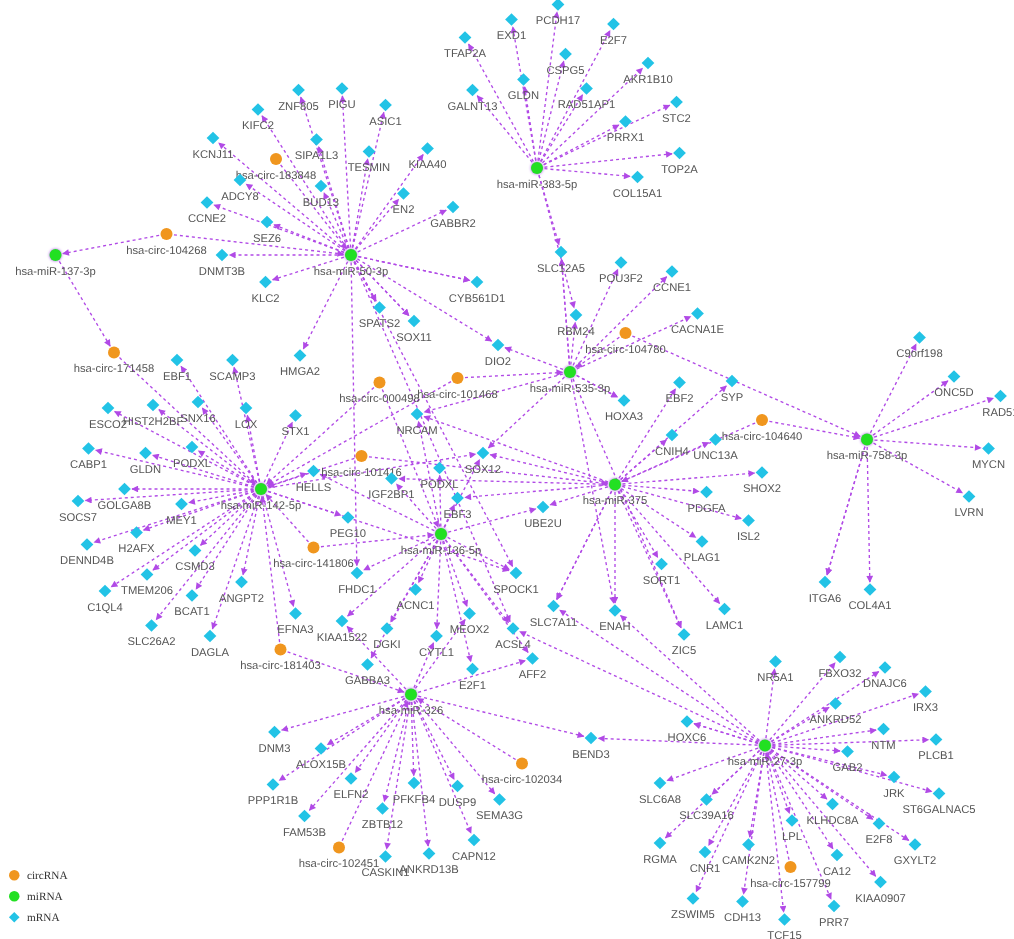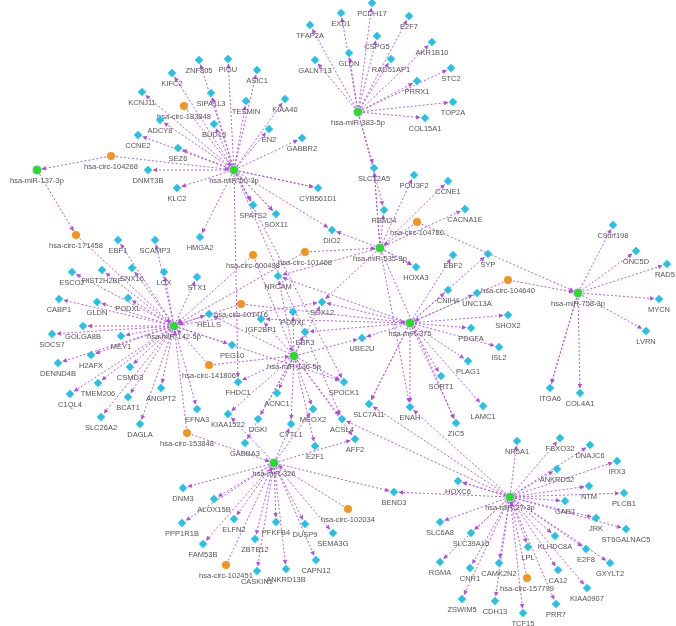--- a/index.html
+++ b/index.html
@@ -300,21 +300,21 @@
       <div class="node" style="left: 241px; top: 304px;">
         <span class="dot circ"></span>
         <span class="lbl">hsa-circ-101416</span>
       </div>
       <div class="node" style="left: 209px; top: 365px;">
         <span class="dot circ"></span>
         <span class="lbl">hsa-circ-141806</span>
       </div>
       <div class="node" style="left: 187px; top: 433px;">
         <span class="dot circ"></span>
-        <span class="lbl">hsa-circ-153848</span>
+        <span class="lbl">hsa-circ-181403</span>
       </div>
       <div class="node" style="left: 348px; top: 509px;">
         <span class="dot circ"></span>
         <span class="lbl">hsa-circ-102034</span>
       </div>
       <div class="node" style="left: 226px; top: 565px;">
         <span class="dot circ"></span>
         <span class="lbl">hsa-circ-102451</span>
       </div>
       <div class="node" style="left: 527px; top: 578px;">
@@ -880,13 +880,33 @@
       <div class="node" style="left: 556px; top: 604px;">
         <span class="dot mrna"></span>
         <span class="lbl">PRR7</span>
       </div>
       <div class="node" style="left: 523px; top: 613px;">
         <span class="dot mrna"></span>
         <span class="lbl">TCF15</span>
       </div>
     </div>
 
+  <div class="legend">
+    <div class="legend-item">
+      <span class="legend-sym">
+          <span class="lg-circ"></span>
+        </span>
+      <span>circRNA</span>
+    </div>
+    <div class="legend-item">
+      <span class="legend-sym">
+          <span class="lg-mirna"></span>
+        </span>
+      <span>miRNA</span>
+    </div>
+    <div class="legend-item">
+      <span class="legend-sym">
+          <span class="lg-mrna"></span>
+        </span>
+      <span>mRNA</span>
+    </div>
+  </div>
 </div>
 
 </body></html>

